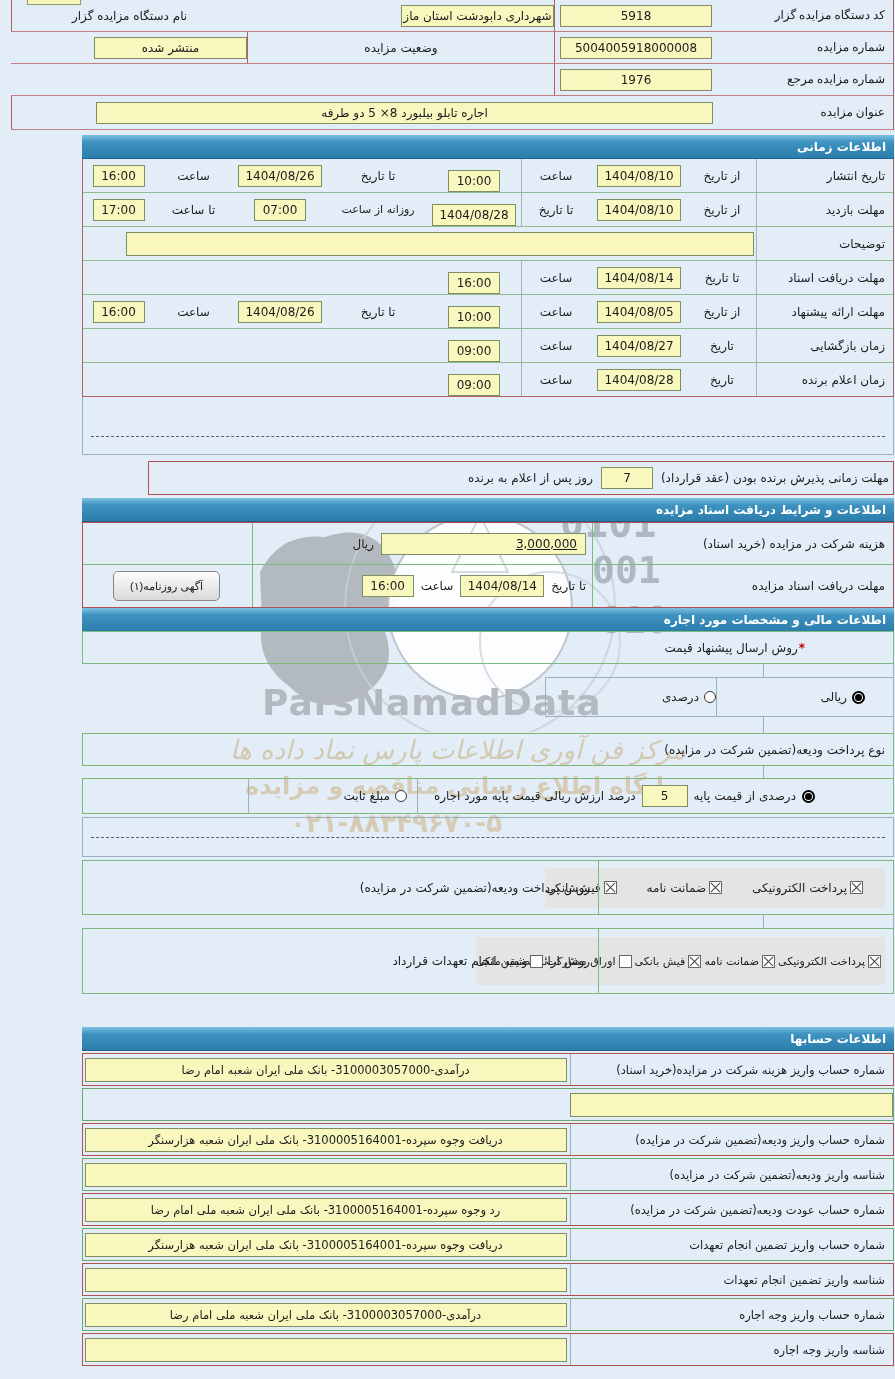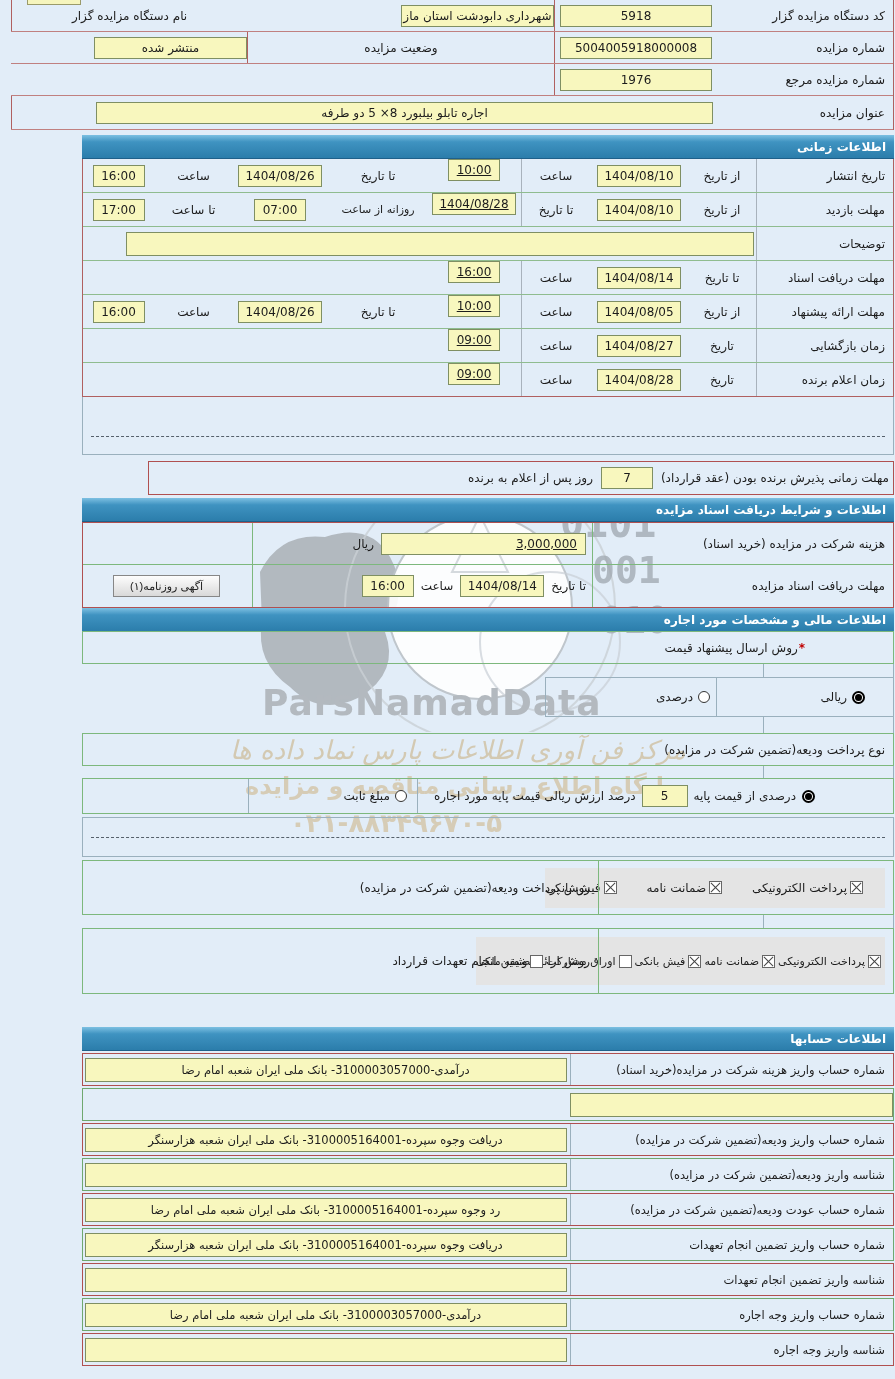--- a/index.html
+++ b/index.html
@@ -23,38 +23,38 @@
   .bar{height:24px;line-height:24px;background:linear-gradient(180deg,#7dc0e2 0%,#3f93c1 30%,#2b7dab 100%);color:#fff;font-weight:bold;padding-right:8px;box-sizing:border-box;border-bottom:1px solid #1f608a;}
   .main{width:812px;margin-right:1px;margin-left:auto;}
   .req{color:#c00000;font-weight:bold;margin-left:1px;}
   .cb{width:13px;height:13px;background:#fff;border:1px solid #666;display:inline-block;flex:0 0 auto;position:relative;box-sizing:border-box;}
   .cb.checked::before,.cb.checked::after{content:"";position:absolute;left:-1px;top:5px;width:13px;height:1px;background:#444;}
   .cb.checked::before{transform:rotate(45deg);}
   .cb.checked::after{transform:rotate(-45deg);}
   .radio{width:12px;height:12px;border:1px solid #333;border-radius:50%;background:#fff;display:inline-block;flex:0 0 auto;box-sizing:border-box;}
   .radio.sel{border:2px solid #000;position:relative;width:13px;height:13px;}
   .radio.sel::after{content:"";position:absolute;inset:1px;background:#000;border-radius:50%;}
-  .btn{height:22px;padding:0 16px;background:linear-gradient(#fdfdfd,#d9d9d9);border:1px solid #878787;border-radius:0;font-size:11px;display:inline-flex;align-items:center;cursor:pointer;color:#222;}
+  .btn{height:30px;padding:0 16px;background:linear-gradient(#fdfdfd,#d9d9d9);border:1px solid #878787;border-radius:5px;font-size:11px;display:inline-flex;align-items:center;cursor:pointer;color:#222;}
   
   .toptable{width:882px;margin-right:1px;margin-left:auto;border-right:1px solid #b06060;}
   .gr{display:grid;grid-template-columns:177px 162px 307px 236px;align-items:center;}
   .gr{height:31px;border-bottom:1px solid #c08080;}
   .gr.tall{height:33px;}
   .cell{display:flex;align-items:center;height:100%;box-sizing:border-box;}
-  .lab1{padding-right:8px;}
+  .lab1{padding-right:8px;font-family:Liberation Serif, serif;}
   .val1{border-left:1px solid #b06060;}
   .lab2{justify-content:center;border-left:1px solid #b06060;}
   .box-v1{width:152px;margin-right:4px;}
   .box-v2{width:153px;}
   .box-title{width:617px;margin-right:3px;}
   
   .timetable{border:1px solid #b06060;border-top:none;}
   .trow{display:grid;grid-template-columns:137px 68px 98px 68px 95px 98px 98px 75px 75px;align-items:center;height:33px;border-bottom:1px solid #8fbc8f;}
   .trow > :nth-child(1){border-left:1px solid #a8b2bc;height:100%;display:flex;align-items:center;padding-right:8px;box-sizing:border-box;}
-  .trow > .mid{border-right:1px solid #a8b2bc;height:100%;display:flex;align-items:flex-start;text-decoration:underline;}
+  .trow > .mid{border-right:1px solid #a8b2bc;height:100%;display:flex;align-items:flex-end;}
   .tcap{text-align:center;display:flex;align-items:center;justify-content:center;height:100%;}
   .tval{display:flex;align-items:center;justify-content:center;}
   .inp.date{width:84px;}
   .inp.time{width:52px;}
   .descrow{display:grid;grid-template-columns:137px 1fr;align-items:center;height:33px;border-bottom:1px solid #8fbc8f;}
   .descrow > :first-child{border-left:1px solid #a8b2bc;height:100%;display:flex;align-items:center;padding-right:8px;box-sizing:border-box;}
   .inp.wide{width:628px;height:24px;margin-right:2px;}
   .ext{height:57px;border:1px solid #9ab0bd;border-top:none;position:relative;}
   .ext::after{content:"";position:absolute;left:8px;right:8px;top:68%;border-top:1px dashed #55606b;}
   .acceptance{width:746px;margin-left:auto;margin-right:0;height:34px;border:1px solid #b05050;display:flex;align-items:center;gap:8px;box-sizing:border-box;padding-right:4px;margin-top:6px;}
@@ -71,21 +71,21 @@
   .dleft{display:flex;align-items:center;justify-content:center;height:100%;}
   
   .finrow-label{height:33px;border:1px solid #7db87d;display:flex;align-items:center;box-sizing:border-box;margin-top:-1px;}
   .pm-label{padding-right:88px;}
   .dt-label{padding-right:8px;}
   .tick{width:131px;height:13px;border-left:1px solid #9ab0bd;border-right:1px solid #9ab0bd;margin-left:auto;margin-right:0;box-sizing:border-box;}
   .tick.t17{height:17px;}
   .price-opts{width:349px;margin-left:auto;margin-right:0;height:40px;border:1px solid #9ab0bd;display:grid;grid-template-columns:176px 173px;box-sizing:border-box;}
   .opt-cell{display:flex;align-items:center;gap:5px;height:100%;box-sizing:border-box;}
   .price-opts > .opt-cell:first-child{padding-right:28px;}
-  .price-opts > .opt-cell:nth-child(2){border-right:1px solid #9ab0bd;padding-right:6px;font-family:Liberation Serif, serif;}
+  .price-opts > .opt-cell:nth-child(2){border-right:1px solid #9ab0bd;}
   .percentrow{height:36px;border:1px solid #7db87d;display:flex;align-items:center;gap:6px;padding-right:78px;box-sizing:border-box;margin-top:-1px;}
   .inp.pct{width:46px;}
   .fixed-cell{width:170px;height:100%;border-right:1px solid #9ab0bd;border-left:1px solid #9ab0bd;display:flex;align-items:center;gap:5px;padding-right:10px;box-sizing:border-box;margin-right:10px;}
   .dashbox{height:38px;border:1px solid #9ab0bd;position:relative;margin-top:3px;}
   .dashbox::after{content:"";position:absolute;left:8px;right:8px;top:50%;border-top:1px dashed #55606b;}
   .methodrow{display:grid;grid-template-columns:294px 518px;align-items:center;border:1px solid #7db87d;box-sizing:border-box;margin-top:3px;}
   .methodrow.h54{height:55px;}
   .methodrow.h64{height:66px;}
   .mlabel{padding-right:8px;height:100%;display:flex;align-items:center;border-right:1px solid #7db87d;box-sizing:border-box;order:2;}
   .mcontent{display:flex;align-items:center;justify-content:flex-start;height:100%;order:1;direction:rtl;}

